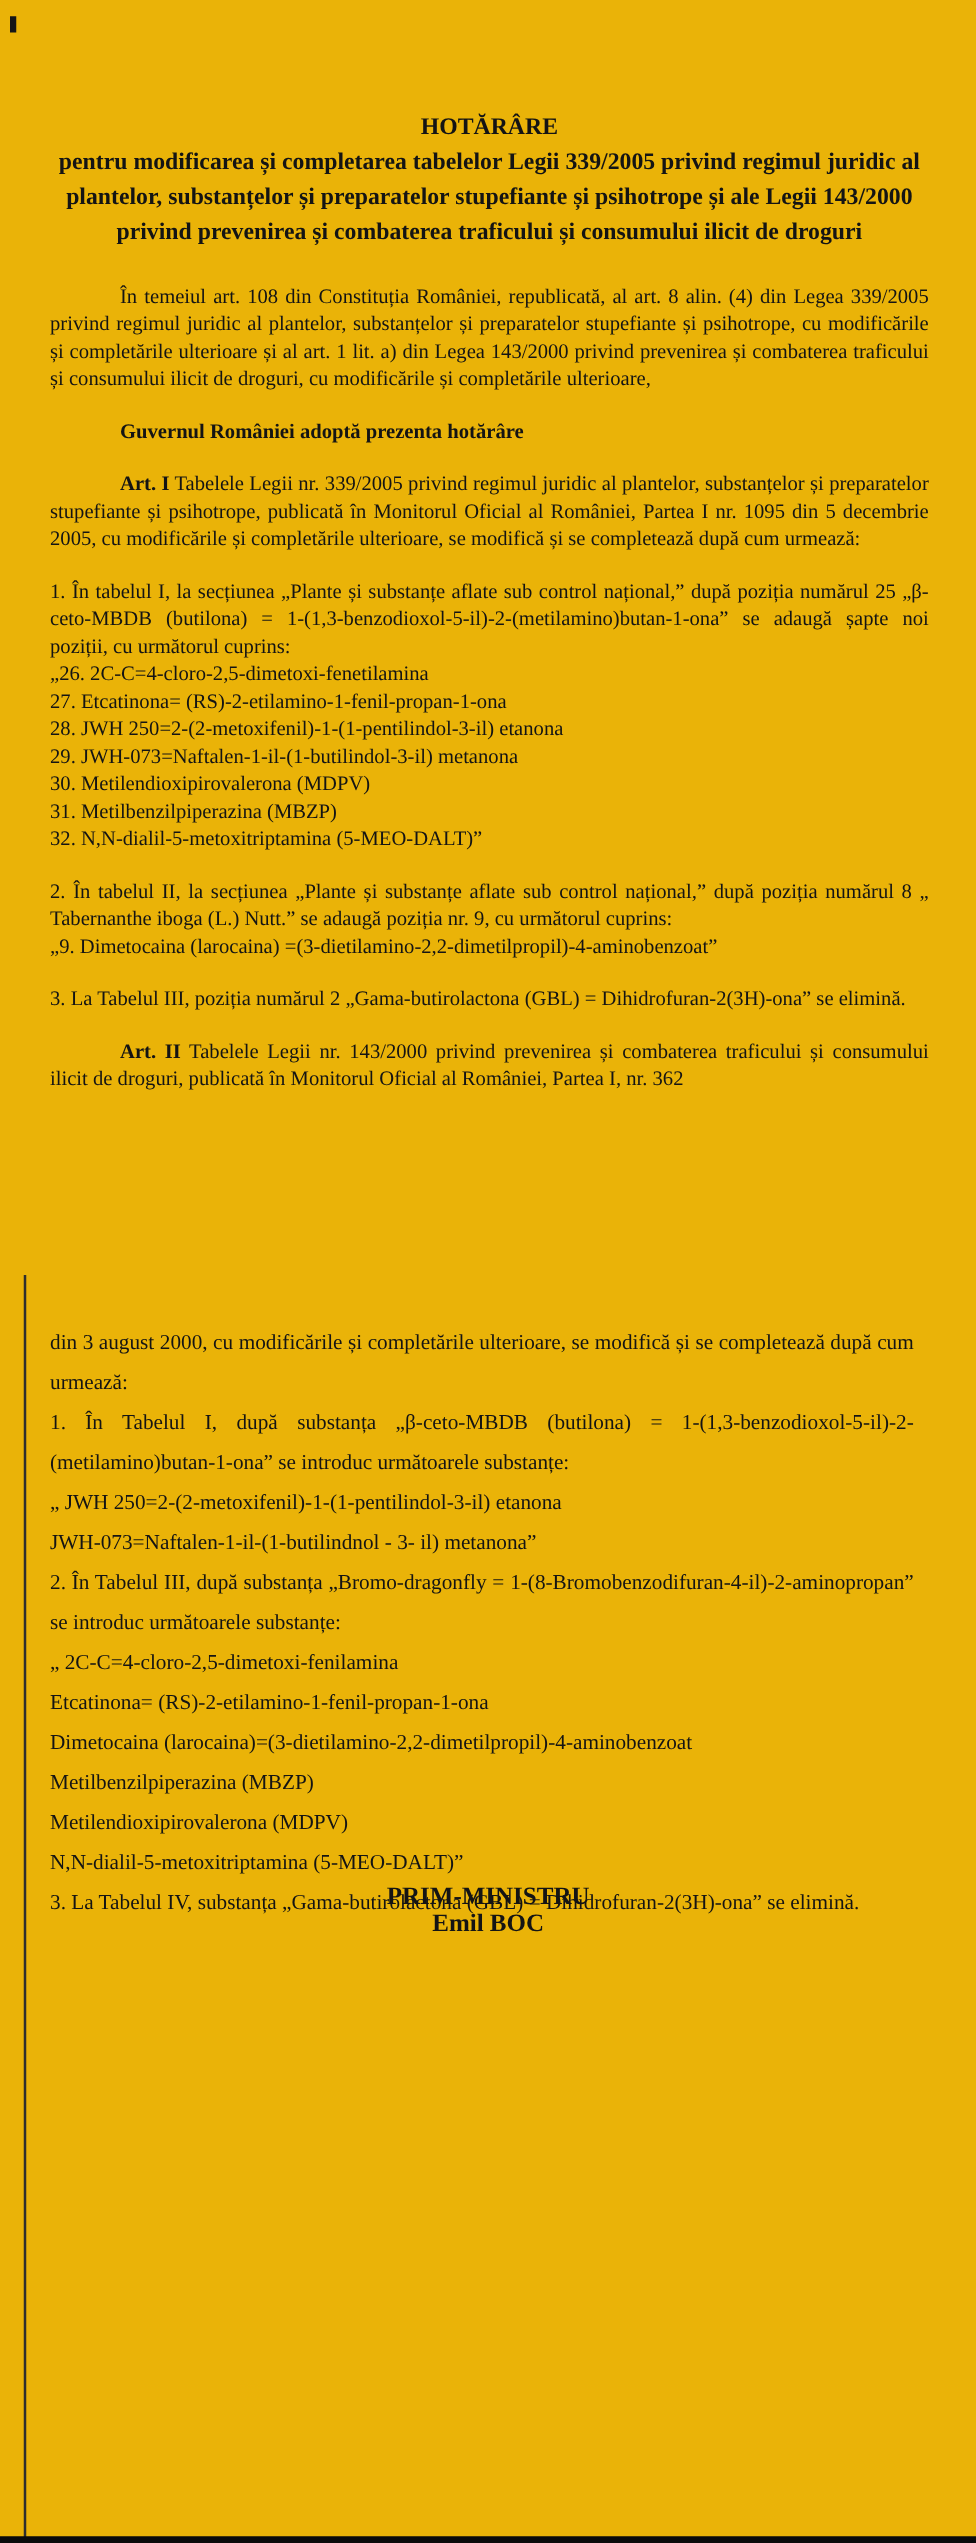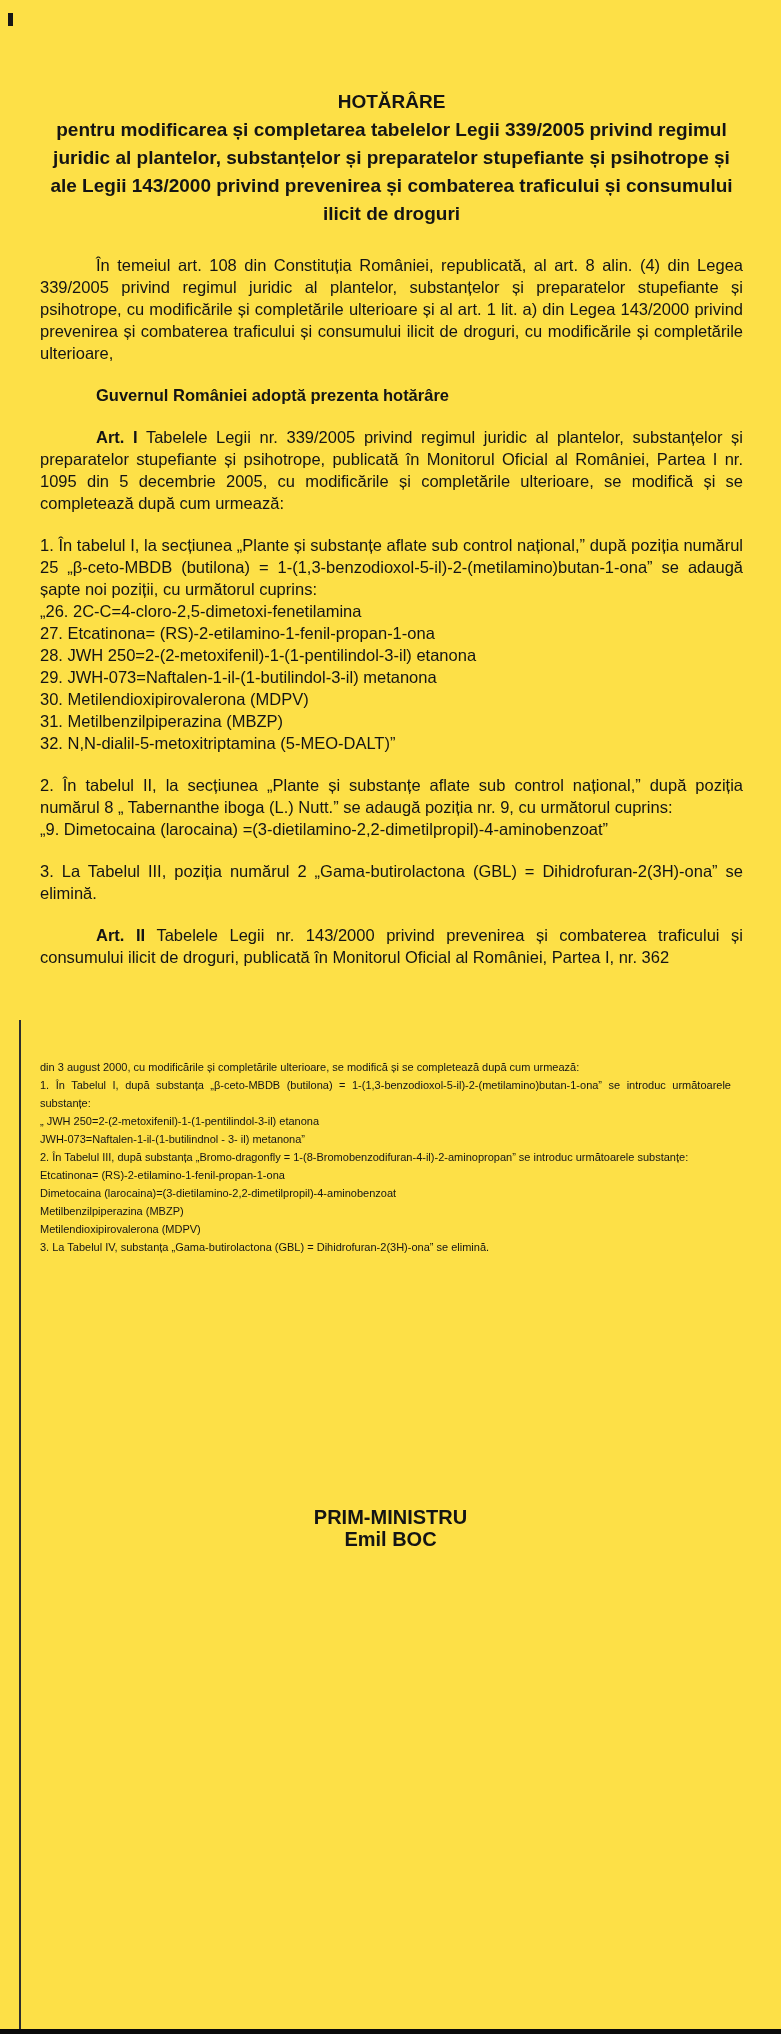--- a/index.html
+++ b/index.html
@@ -1,22 +1,22 @@
 <!DOCTYPE html>
 <html><head>
 <meta charset="utf-8">
 <style>
   html,body{margin:0;padding:0;background:#ffffff;}
   .page{
     position:relative;
     width:781px;
     height:2034px;
-    background:#fde047;
+    background:#eab308;
     overflow:hidden;
-    font-family:Liberation Sans, sans-serif;
+    font-family:Liberation Serif, serif;
     color:#141414;
   }
   .content{
     padding:88px 38px 0 40px;
     font-size:16.5px;
     line-height:22px;
     text-align:justify;
   }
   .doc-title{
     text-align:center;
@@ -35,22 +35,22 @@
   .para{text-align:justify;}
   .indent{text-indent:56px;}
   .gap{height:20px;}
   .lead{font-weight:bold;}
   .list-line{text-align:left;}
   .page2{
     position:absolute;
     left:40px;
     right:50px;
     top:1058px;
-    font-size:11px;
-    line-height:18px;
+    font-size:17px;
+    line-height:32px;
     text-align:justify;
   }
   .signature{
     position:absolute;
     left:0;
     right:0;
     top:1506px;
     text-align:center;
     font-weight:bold;
     font-size:20px;
@@ -114,24 +114,26 @@
     <div class="para indent"><span class="lead">Art. II</span><span> Tabelele Legii nr. 143/2000 privind prevenirea și combaterea traficului și consumului ilicit de droguri, publicată în Monitorul Oficial al României, Partea I, nr. 362</span></div>
 
   </div>
 
   <div class="page2">
     <div class="para">din 3 august 2000, cu modificările și completările ulterioare, se modifică și se completează după cum urmează:</div>
     <div class="para">1. În Tabelul I, după substanța „β-ceto-MBDB (butilona) = 1-(1,3-benzodioxol-5-il)-2-(metilamino)butan-1-ona” se introduc următoarele substanțe:</div>
     <div class="list-line">„ JWH 250=2-(2-metoxifenil)-1-(1-pentilindol-3-il) etanona</div>
     <div class="list-line">JWH-073=Naftalen-1-il-(1-butilindnol - 3- il) metanona”</div>
     <div class="para">2. În Tabelul III, după substanța „Bromo-dragonfly = 1-(8-Bromobenzodifuran-4-il)-2-aminopropan” se introduc următoarele substanțe:</div>
+    <div class="list-line">„ 2C-C=4-cloro-2,5-dimetoxi-fenilamina</div>
     <div class="list-line">Etcatinona= (RS)-2-etilamino-1-fenil-propan-1-ona</div>
     <div class="list-line">Dimetocaina (larocaina)=(3-dietilamino-2,2-dimetilpropil)-4-aminobenzoat</div>
     <div class="list-line">Metilbenzilpiperazina (MBZP)</div>
     <div class="list-line">Metilendioxipirovalerona (MDPV)</div>
+    <div class="list-line">N,N-dialil-5-metoxitriptamina (5-MEO-DALT)”</div>
     <div class="para">3. La Tabelul IV, substanța „Gama-butirolactona (GBL) = Dihidrofuran-2(3H)-ona” se elimină.</div>
   </div>
 
   <div class="signature">
     <div>PRIM-MINISTRU</div>
     <div class="sig-name">Emil BOC</div>
   </div>
 
   <div class="edge-line"></div>
   <div class="bottom-bar"></div>

